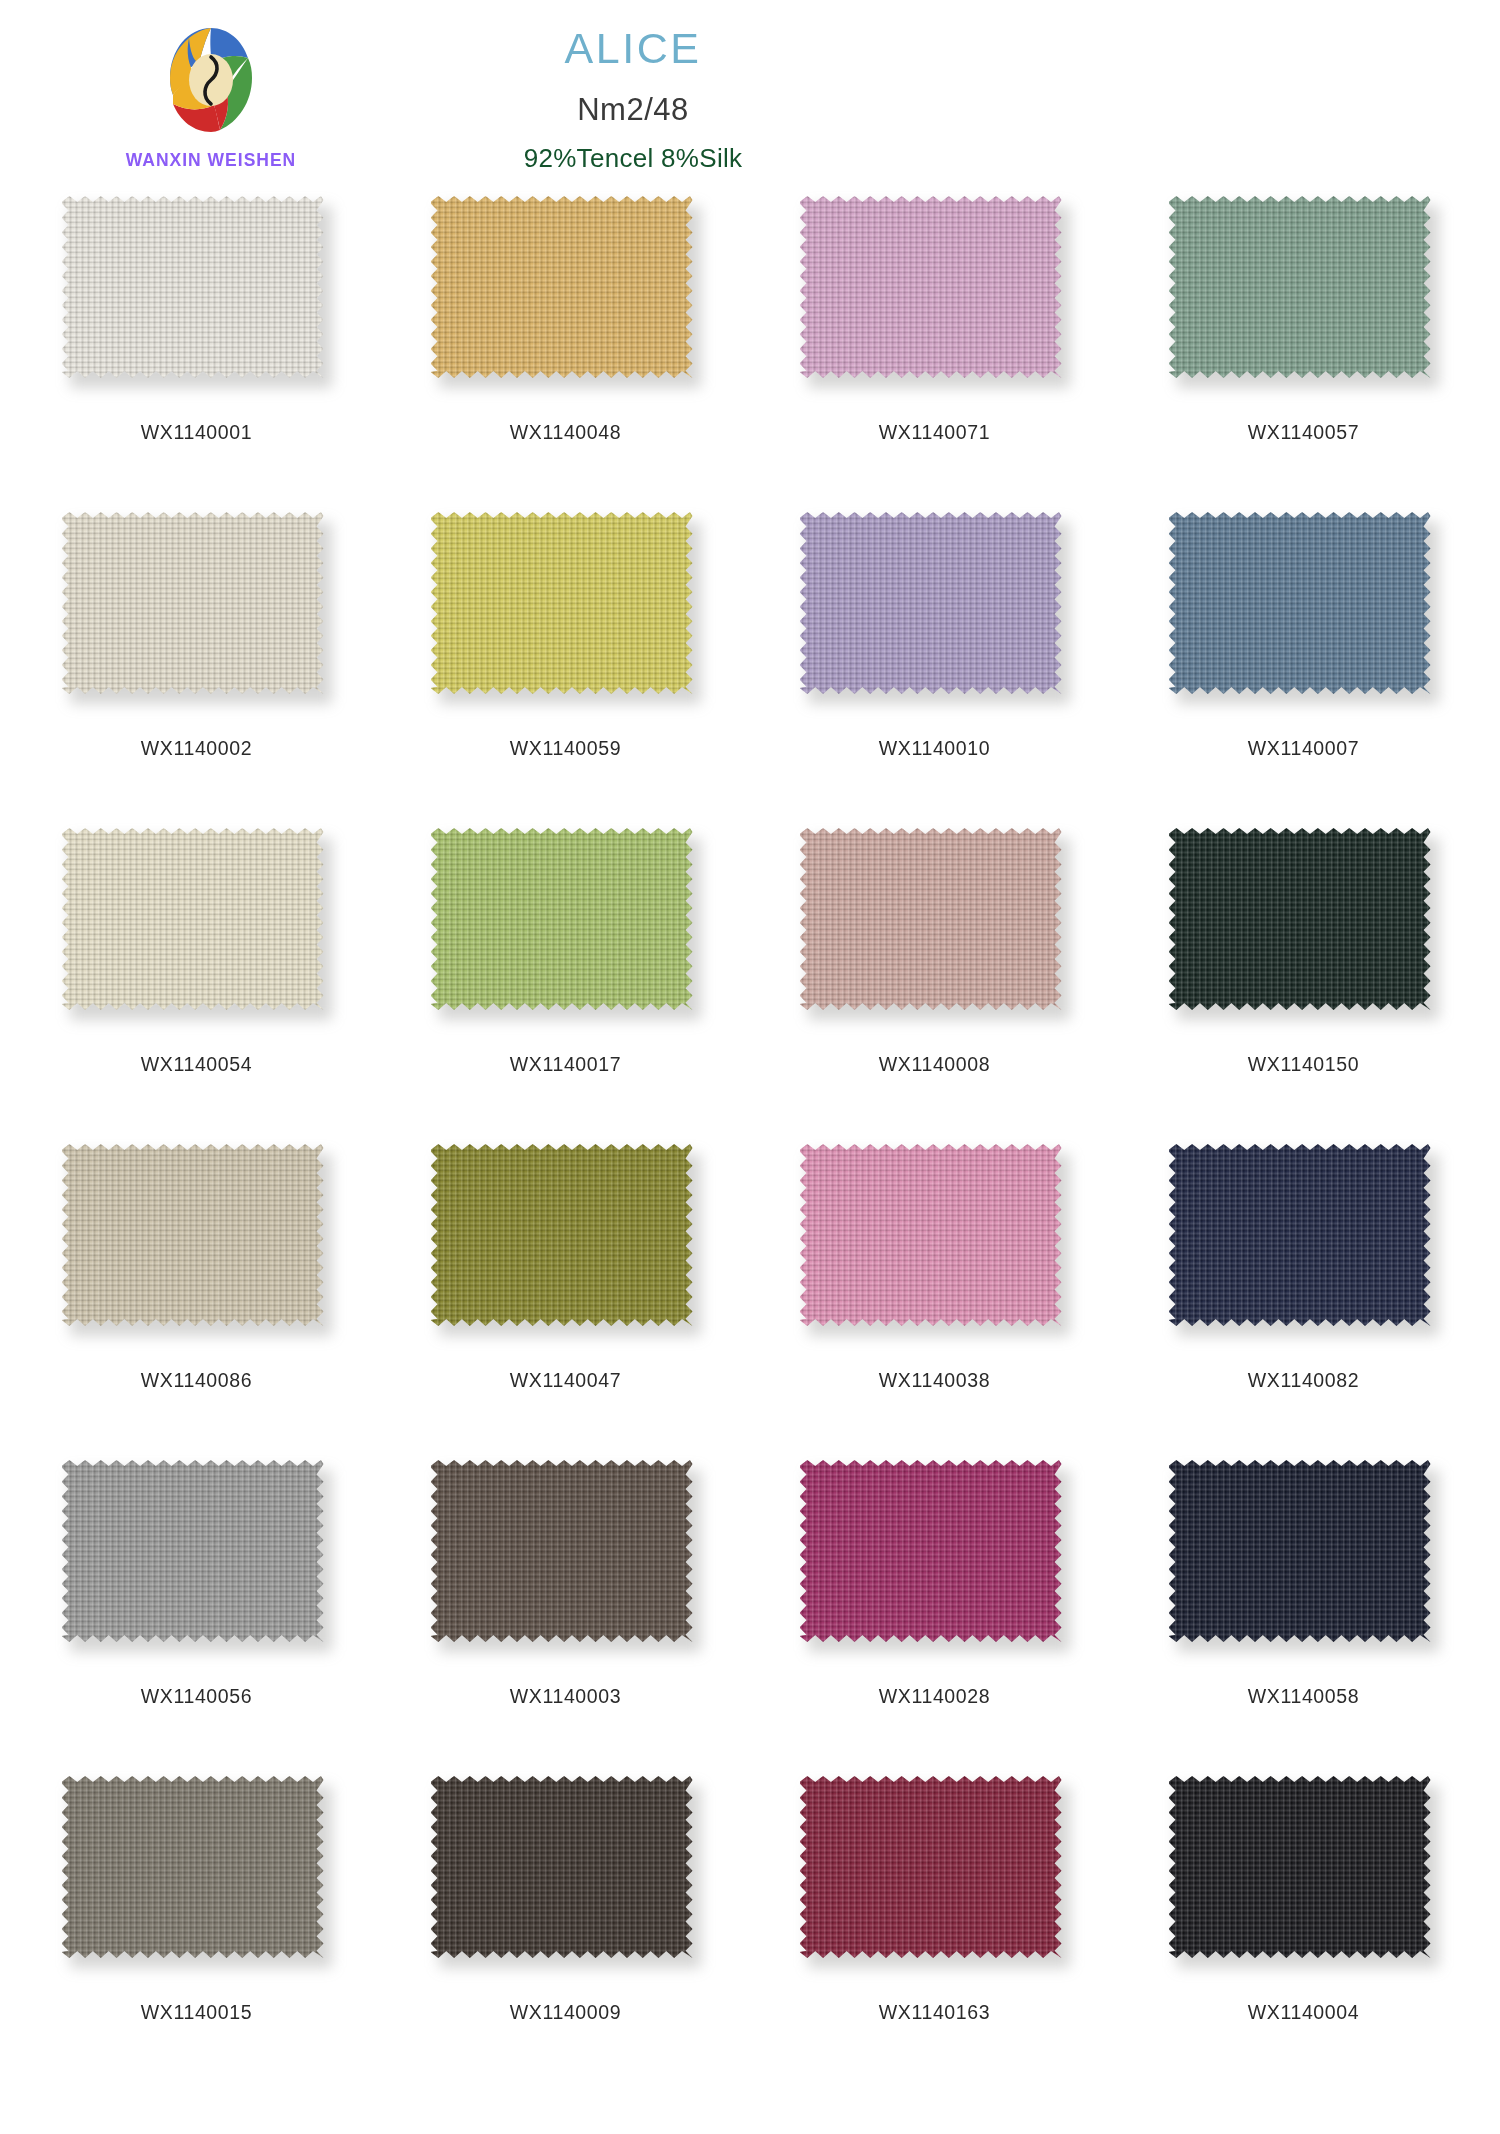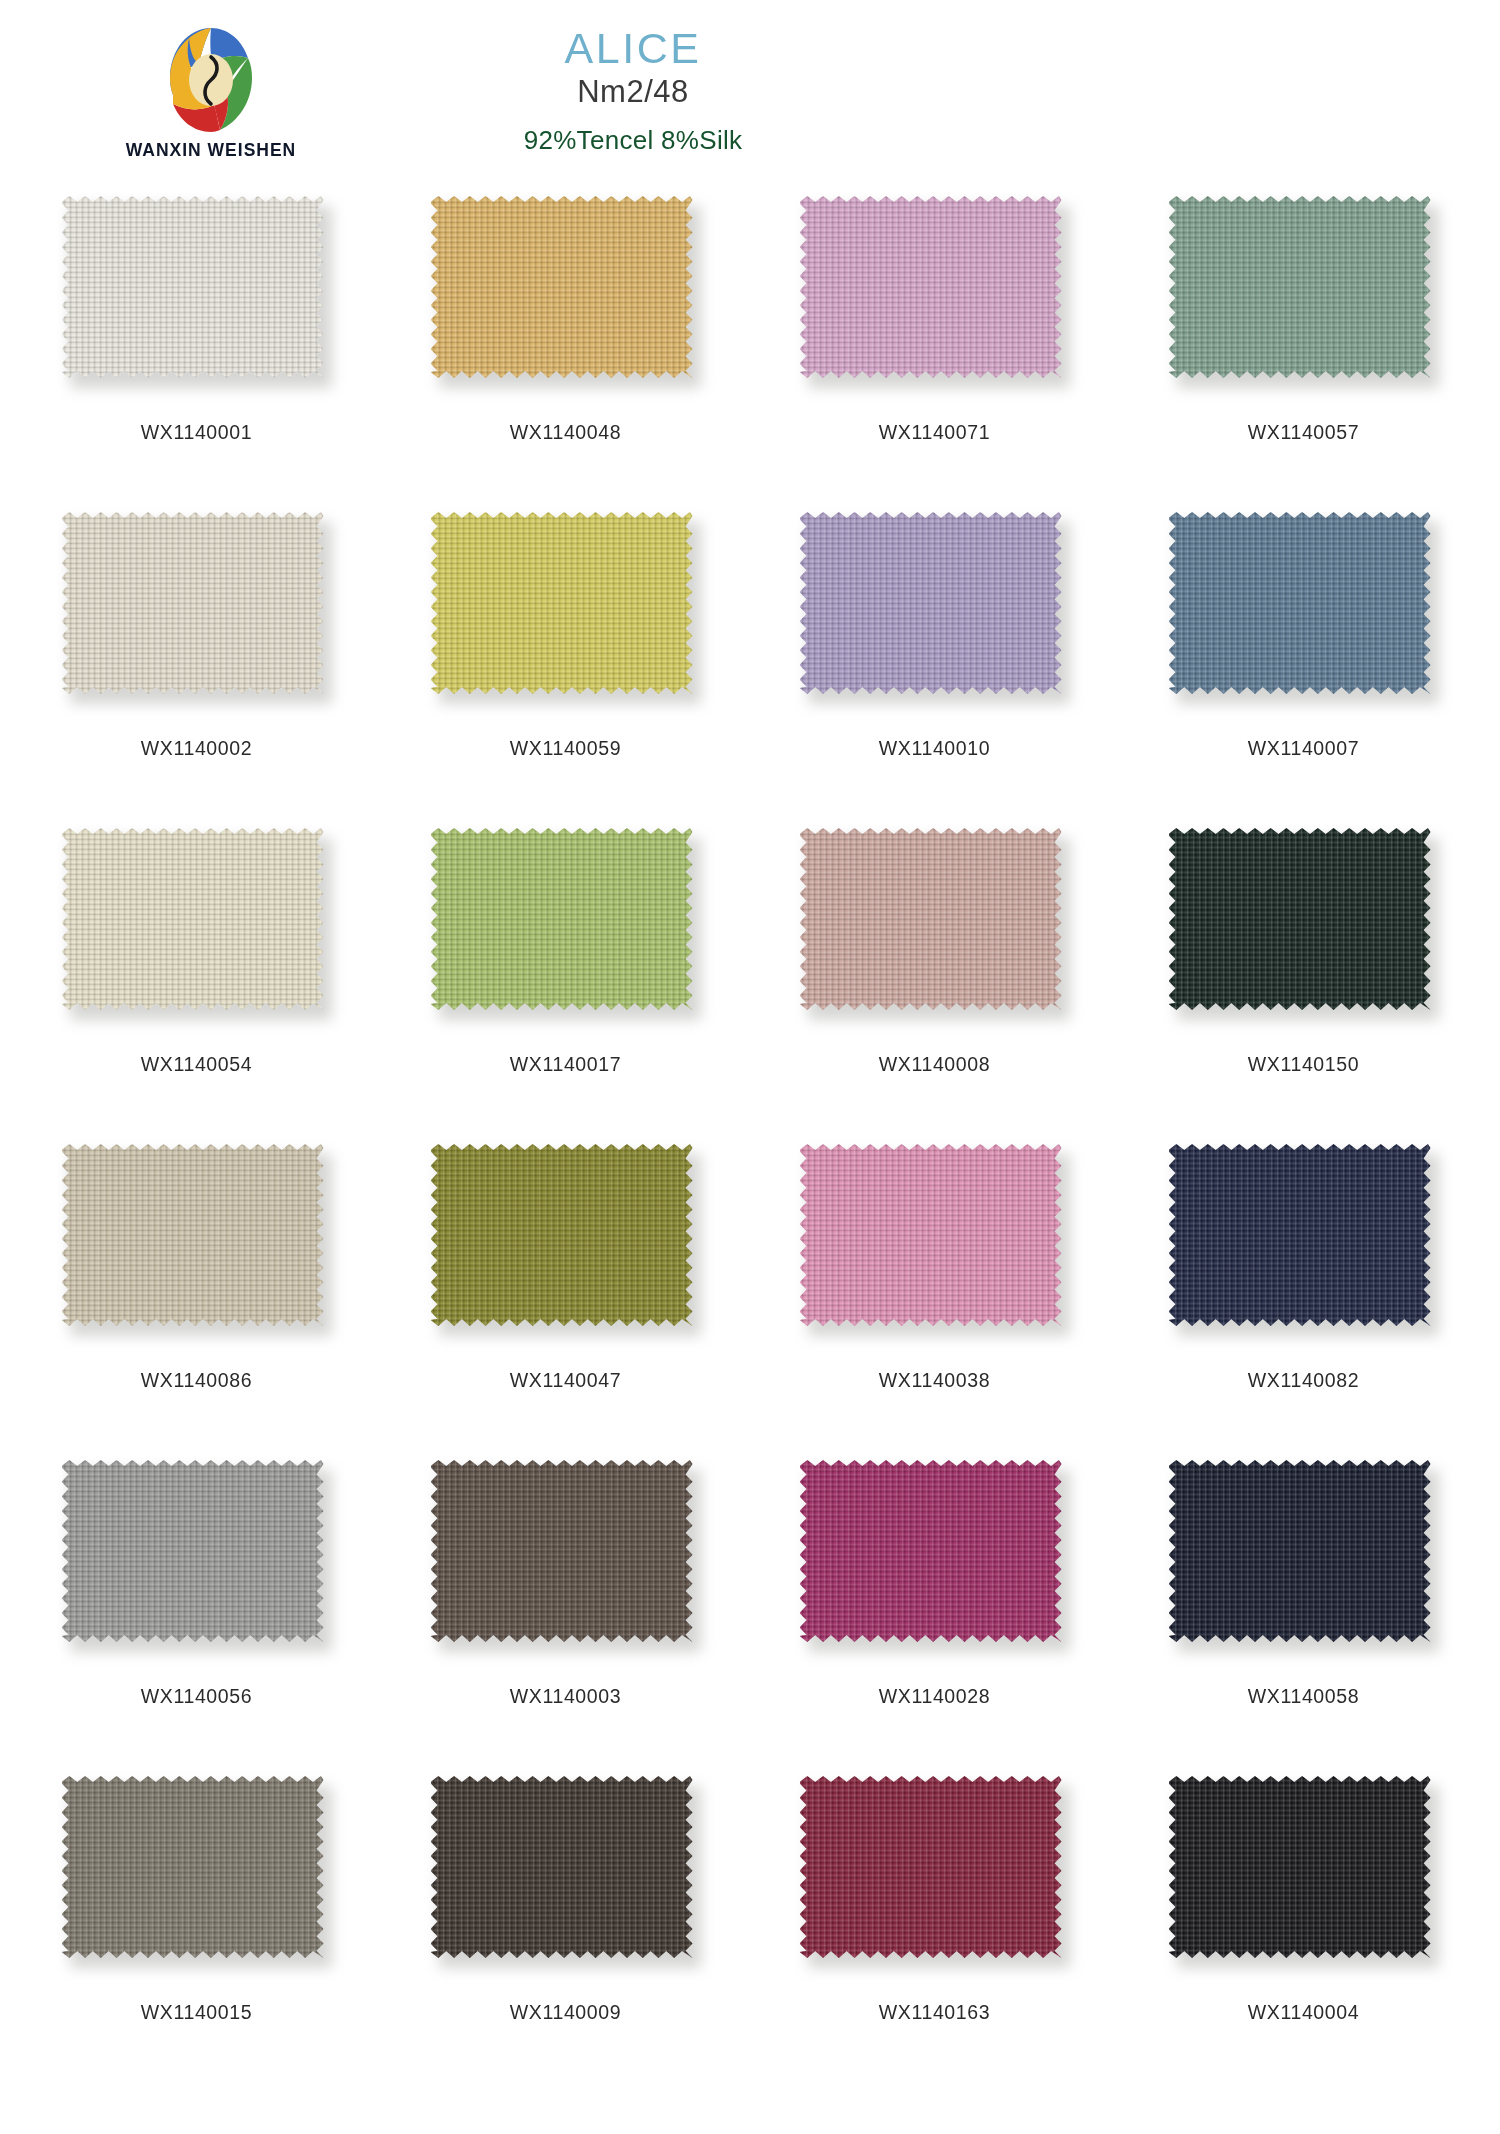--- a/index.html
+++ b/index.html
@@ -30,46 +30,47 @@
     width: 230px;
     text-align: center;
   }
   .logo-mark {
     width: 106px;
     height: 118px;
     margin: 0 auto;
     position: relative;
   }
   .brand-name {
+    margin-top: 10px;
     font-family: "Liberation Sans", sans-serif;
     font-size: 17.5px;
     font-weight: bold;
     letter-spacing: 1.0px;
-    color: #0f172a;
+    color: #8b5cf6;
     white-space: nowrap;
   }
 
   .title-block {
     position: absolute;
     left: 0;
     right: 0;
     top: 26px;
     text-align: center;
     width: 1266px;
   }
   .collection-title {
     font-family: "Liberation Sans", sans-serif;
     font-size: 43px;
     font-weight: 400;
     letter-spacing: 2.5px;
     color: #6fb0cc;
     line-height: 1.05;
   }
   .yarn-count {
-    margin-top: 4px;
+    margin-top: 22px;
     font-family: "Liberation Sans", sans-serif;
     font-size: 31px;
     font-weight: 300;
     letter-spacing: 0.5px;
     color: #3a3a3a;
     line-height: 1.1;
   }
   .composition {
     margin-top: 17px;
     font-family: "Liberation Sans", sans-serif;

